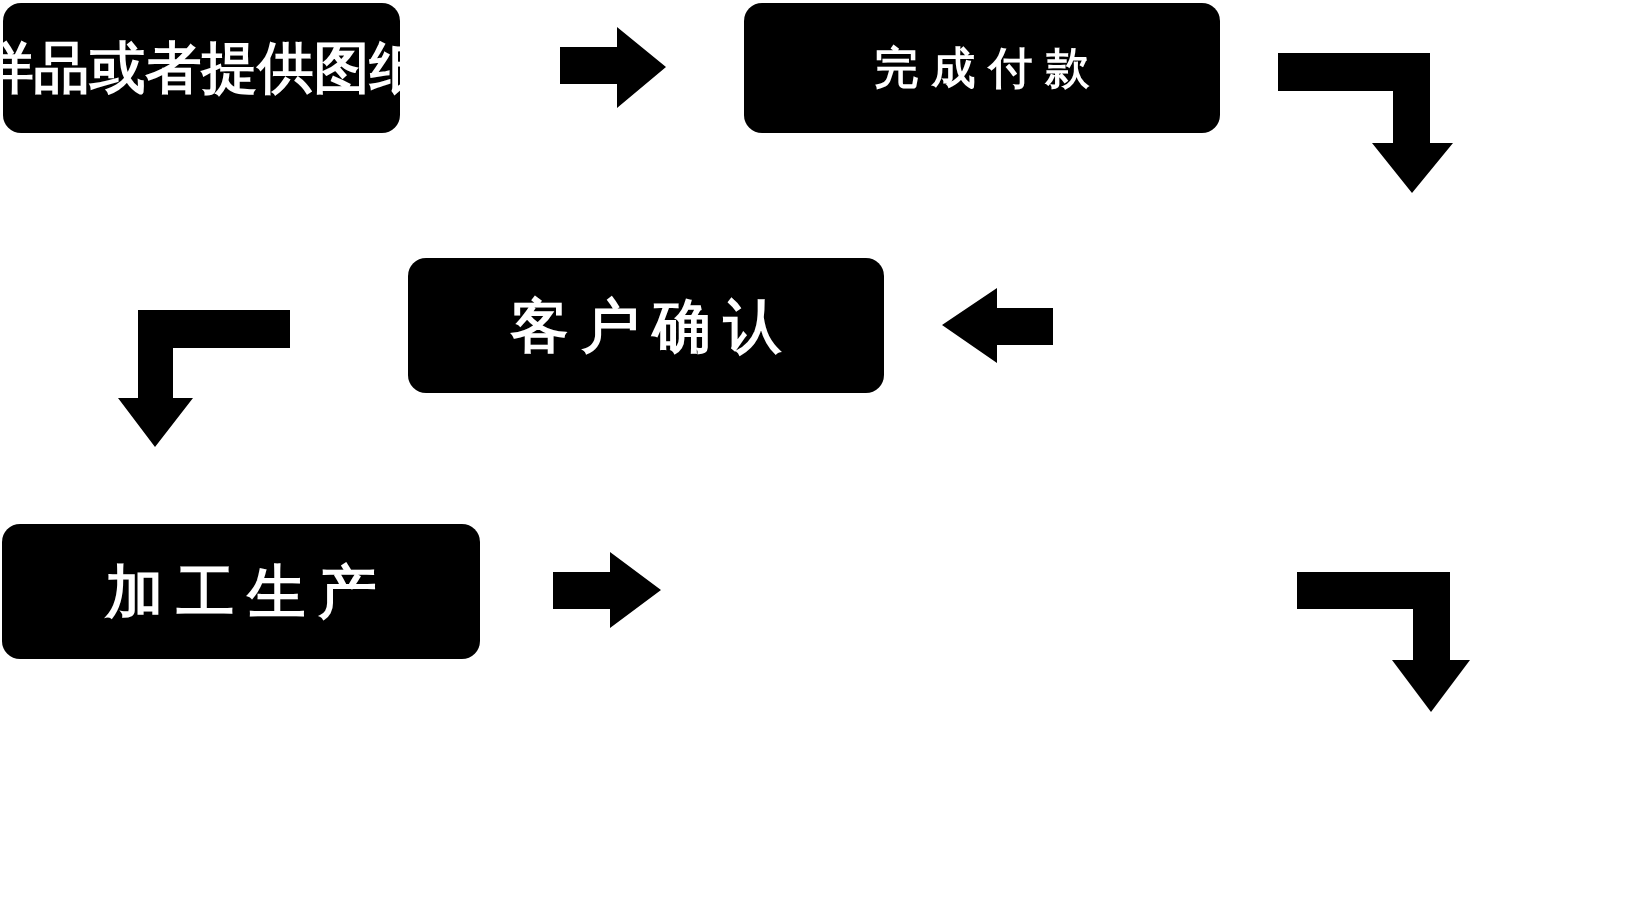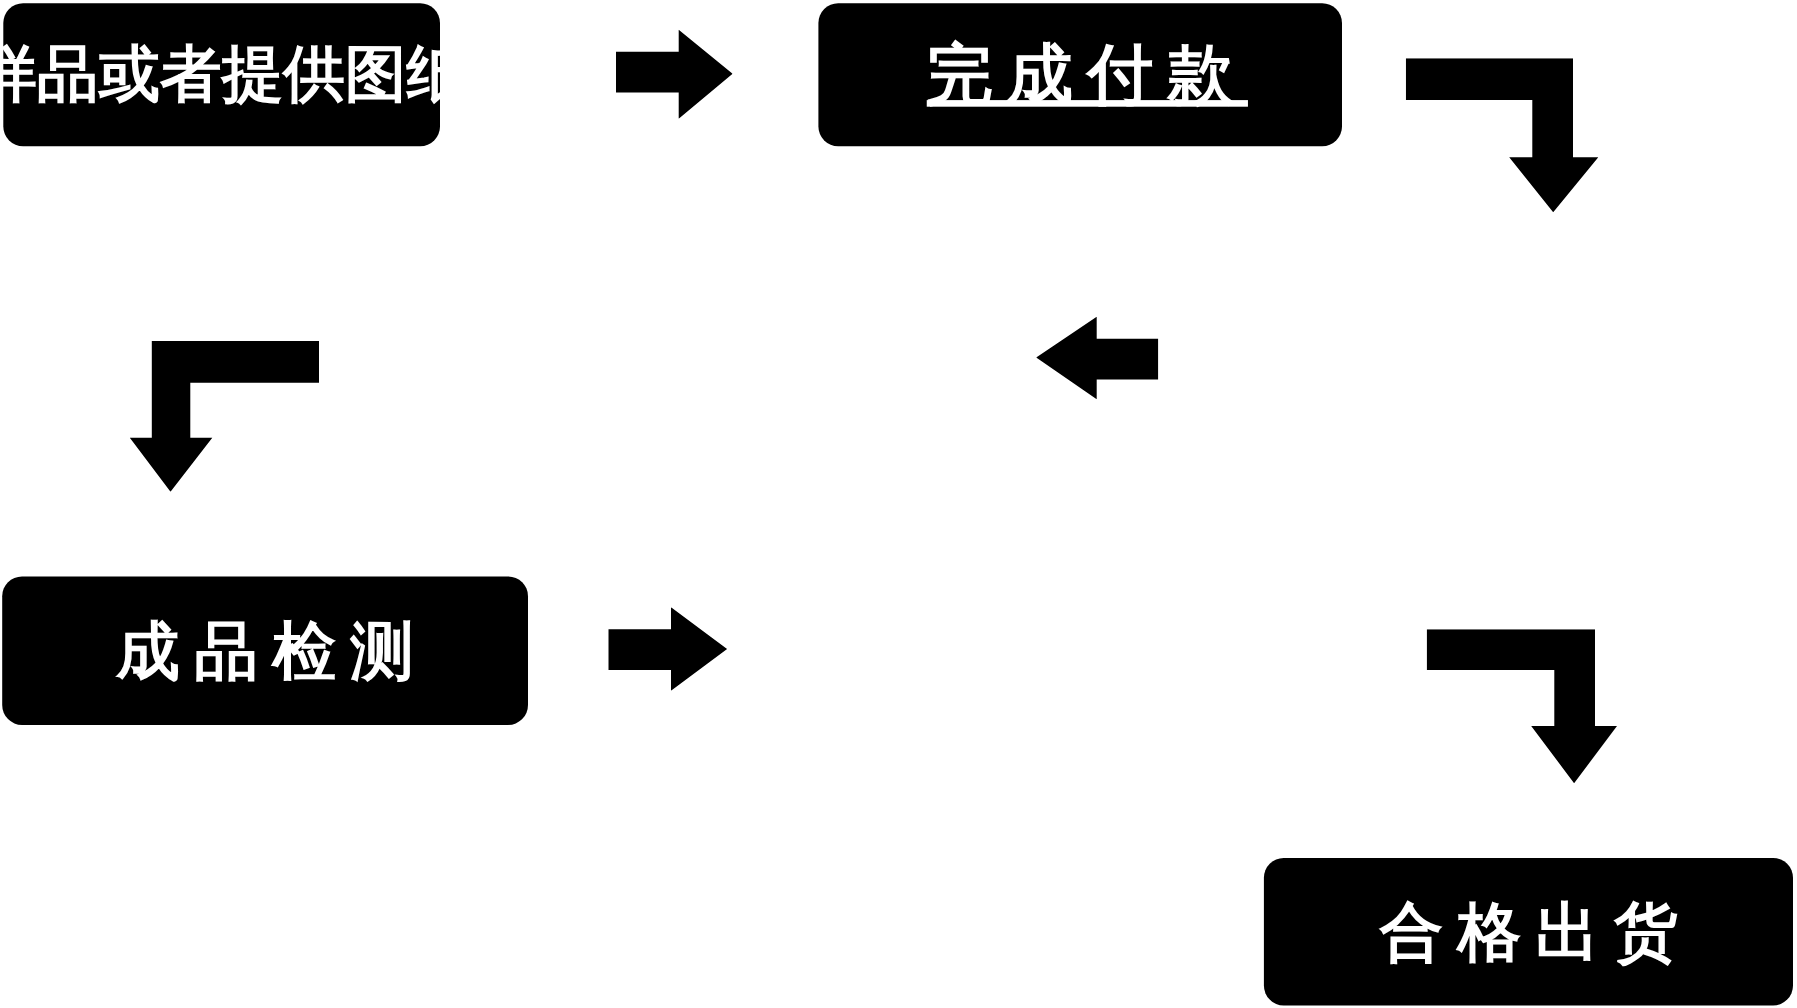--- a/index.html
+++ b/index.html
@@ -29,21 +29,21 @@
   }
   .node .label {
     white-space: nowrap;
   }
   .node .label.spaced {
     letter-spacing: 13px;
     margin-right: -13px;
   }
   
   #node-1 { left: 3px;    top: 3px;    width: 397px; height: 130px; font-size: 56px; }
-  #node-2 { left: 744px;  top: 3px;    width: 476px; height: 130px; font-size: 60px; text-decoration: underline; }
+  #node-2 { left: 744px;  top: 3px;    width: 476px; height: 130px; font-size: 44px; }
   #node-3 { left: 1101px; top: 259px;  width: 428px; height: 134px; font-size: 58px; }
   #node-4 { left: 408px;  top: 258px;  width: 476px; height: 135px; font-size: 58px; }
   #node-5 { left: 2px;    top: 524px;  width: 478px; height: 135px; font-size: 58px; }
   #node-6 { left: 720px;  top: 521px;  width: 478px; height: 132px; font-size: 58px; }
   #node-7 { left: 1149px; top: 780px;  width: 481px; height: 134px; font-size: 58px; }
 
   .arrow {
     position: absolute;
     display: block;
   }
@@ -62,25 +62,25 @@
 <body>
 
 <div class="canvas">
 
   <div class="node" id="node-1">
     <span class="label">样品或者提供图纸</span>
   </div>
   <div class="node" id="node-2">
     <span class="label spaced">完成付款</span>
   </div>
+  <div class="node" id="node-4">
+    <span class="label spaced">客户确认</span>
+  </div>
   <div class="node" id="node-5">
-    <span class="label spaced">成品检测</span>
-  </div>
-  <div class="node" id="node-7">
-    <span class="label spaced">合格出货</span>
+    <span class="label spaced">加工生产</span>
   </div>
 
   <svg class="arrow" id="arrow-1" width="106" height="81" viewBox="0 0 106 81">
     <polygon points="0,20 57,20 57,0 106,40 57,81 57,57 0,57"></polygon>
   </svg>
 
   <svg class="arrow" id="arrow-2" width="175" height="140" viewBox="0 0 175 140">
     <polygon points="0,0 152,0 152,90 175,90 134,140 94,90 115,90 115,38 0,38"></polygon>
   </svg>
 

